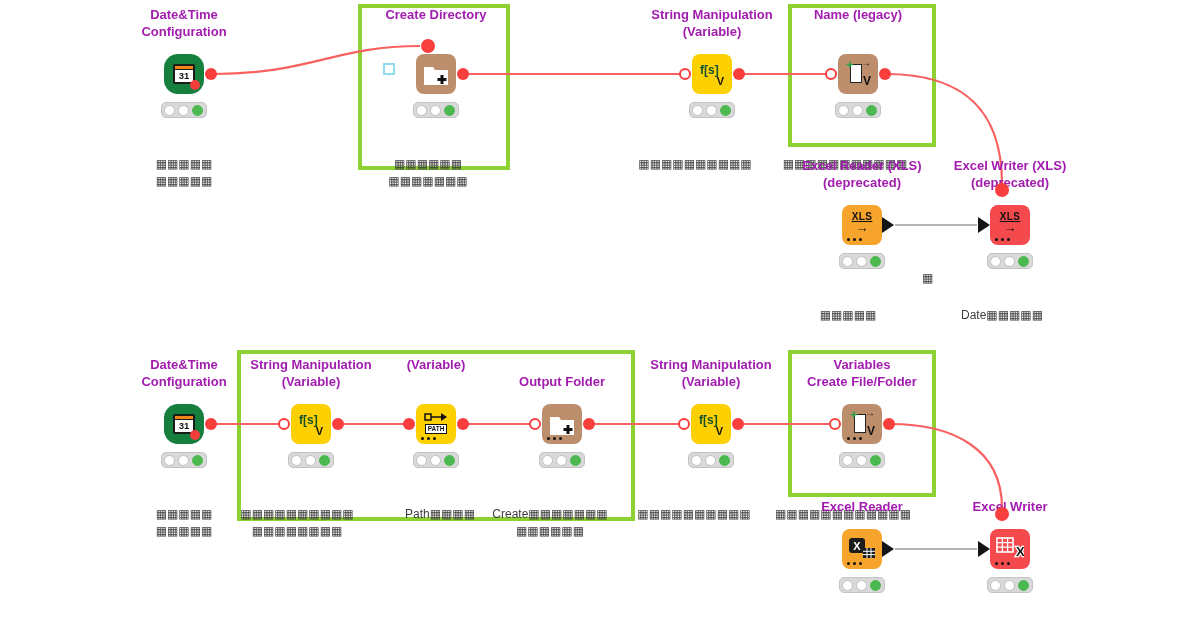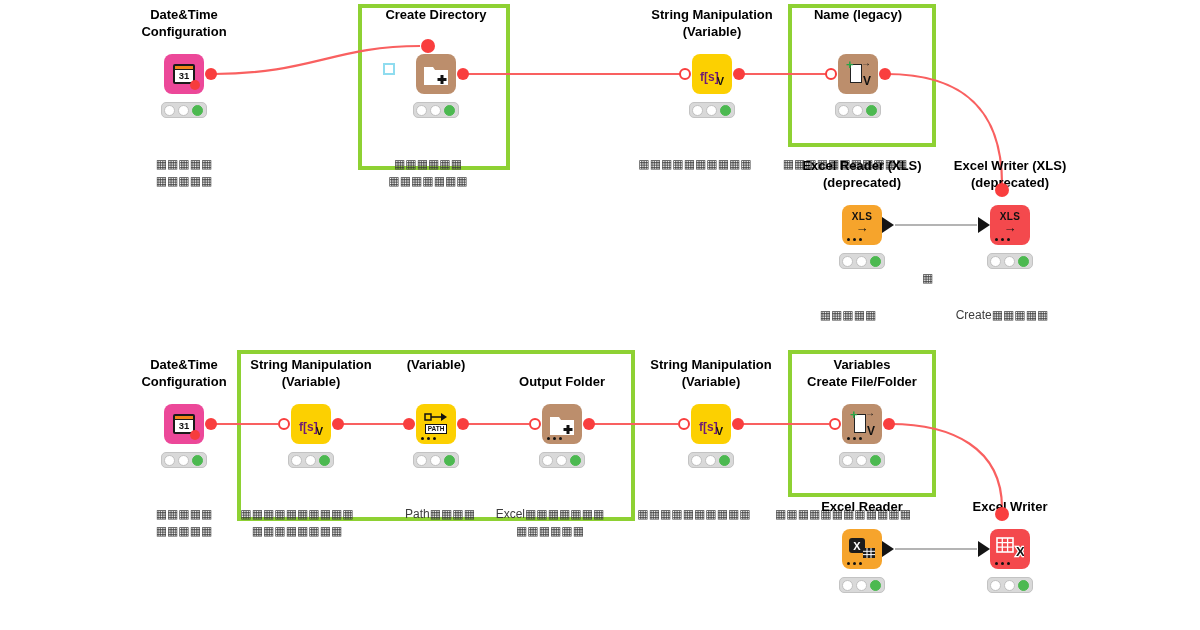--- a/index.html
+++ b/index.html
@@ -6,24 +6,24 @@
   #canvas{position:relative;width:1200px;height:630px;background:#fff;overflow:hidden;
           font-family:"Liberation Sans",sans-serif;}
   
   .frame{position:absolute;border:4px solid #8ed133;box-sizing:border-box;z-index:1;background:transparent;}
   
   #wires{position:absolute;left:0;top:0;z-index:2;}
   
   .ng{position:absolute;width:0;height:40px;z-index:3;}
   .nsq{position:absolute;left:-20px;top:0;width:40px;height:40px;border-radius:8px;
        display:flex;align-items:center;justify-content:center;}
-  .c-green{background:#ec4899;} .c-brown{background:#bc8e6c;} .c-yellow{background:#fcd001;}
+  .c-green{background:#15803d;border-radius:14px;} .c-brown{background:#bc8e6c;} .c-yellow{background:#fcd001;}
   .c-orange{background:#f6a42c;} .c-red{background:#f4494d;}
   .title{position:absolute;left:-90px;width:180px;text-align:center;font-size:13px;font-weight:700;
-         color:#000000;line-height:17px;}
+         color:#a21caf;line-height:17px;}
   .t2{top:-48px;} .t1{top:-31px;}
   .tl{position:absolute;left:-23px;top:48px;width:46px;height:16px;background:#d9d9d9;
       border:1px solid #c3c3c3;border-radius:5px;display:flex;align-items:center;gap:3px;
       padding:0 2px;box-sizing:border-box;}
   .tl i{width:11px;height:11px;border-radius:50%;background:#fff;border:1px solid #c0c0c0;box-sizing:border-box;}
   .tl i.on{background:#4cb950;border-color:#4cb950;}
   .ann{position:absolute;left:-105px;width:210px;top:68px;text-align:center;font-size:12px;
        line-height:17px;color:#3d3d3d;white-space:pre;}
   .lone{position:absolute;z-index:3;font-size:12px;color:#3d3d3d;}
   
@@ -38,32 +38,32 @@
   .p-tri-out{position:absolute;left:20px;top:12px;width:0;height:0;
         border-left:12px solid #141414;border-top:8px solid transparent;border-bottom:8px solid transparent;}
   .p-tri-in{position:absolute;left:-32px;top:12px;width:0;height:0;
         border-left:12px solid #141414;border-top:8px solid transparent;border-bottom:8px solid transparent;}
   
   .ical{position:relative;width:22px;height:20px;background:#fff;border:2px solid #1a1a1a;border-radius:2px;box-sizing:border-box;}
   .ical .bar{height:3px;background:#f08519;border-bottom:1px solid #1a1a1a;}
   .ical .num{text-align:center;font-size:9.5px;font-weight:700;color:#111;line-height:11px;}
   .dtdot{position:absolute;right:4px;bottom:4px;width:10px;height:10px;border-radius:50%;background:#f63c3c;}
   .ifs{position:relative;width:28px;height:26px;}
-  .ifs .m{position:absolute;left:2px;top:9px;font-size:12px;font-weight:700;color:#701a75;}
+  .ifs .m{position:absolute;left:2px;top:2px;font-size:12px;font-weight:700;color:#14532d;}
   .ifs .v{position:absolute;right:2px;bottom:0;font-size:11px;font-weight:800;color:#111;}
   .is2p{position:relative;width:28px;height:26px;display:flex;flex-direction:column;align-items:center;}
   .is2p .pb{margin-top:1px;font-size:6.5px;font-weight:700;color:#111;border:1.5px solid #111;
             background:#fff;padding:0 2px;line-height:8px;}
   .idoc{position:relative;width:24px;height:26px;}
   .idoc .doc{position:absolute;left:4px;top:3px;width:12px;height:19px;background:#fff;border:1.5px solid #222;box-sizing:border-box;}
   .idoc .pl{position:absolute;left:0;top:-4px;color:#27a345;font-size:13px;font-weight:800;}
   .idoc .ar{position:absolute;right:-1px;top:-4px;color:#111;font-size:10px;font-weight:700;}
   .idoc .vv{position:absolute;right:-1px;bottom:-1px;color:#111;font-size:12px;font-weight:800;}
   .ixls{position:relative;width:30px;height:28px;text-align:center;}
-  .ixls .x{font-size:10px;font-weight:800;letter-spacing:.4px;color:#111;line-height:12px;}
+  .ixls .x{font-size:10px;font-weight:800;letter-spacing:.4px;color:#111;line-height:12px;text-decoration:underline;}
   .ixls .a{font-size:13px;font-weight:700;color:#111;line-height:10px;}
   .dots{position:absolute;left:5px;bottom:4px;display:flex;gap:3px;}
   .dots i{width:3px;height:3px;border-radius:50%;background:#111;}
 </style>
 </head>
 <body>
 
 <div id="canvas">
 
   <div class="frame" style="left:358px;top:4px;width:152px;height:166px"></div>
@@ -224,21 +224,21 @@
         </div>
     </div>
     <div class="p-top2"></div>
     <div class="p-tri-in"></div>
     <div class="tl">
         <i></i>
         <i></i>
         <i class="on"></i>
       </div>
     <div class="ann" style="margin-left:-8px">
-      <div>Create▦▦▦▦▦</div>
+      <div>Date▦▦▦▦▦</div>
     </div>
   </div>
 
   <div class="ng" style="left:184px;top:404px">
     <div class="title t2">
       <div>Date&amp;Time</div>
         <div>Configuration</div>
     </div>
     <div class="nsq c-green">
       <div class="ical">
@@ -328,21 +328,21 @@
         </div>
     </div>
     <div class="p-in"></div>
     <div class="p-out"></div>
     <div class="tl">
         <i></i>
         <i></i>
         <i class="on"></i>
       </div>
     <div class="ann" style="margin-left:-12px">
-      <div>Excel▦▦▦▦▦▦▦</div><div>▦▦▦▦▦▦</div>
+      <div>Create▦▦▦▦▦▦▦</div><div>▦▦▦▦▦▦</div>
     </div>
   </div>
 
   <div class="ng" style="left:711px;top:404px">
     <div class="title t2">
       <div>String Manipulation</div>
         <div>(Variable)</div>
     </div>
     <div class="nsq c-yellow">
       <div class="ifs">

